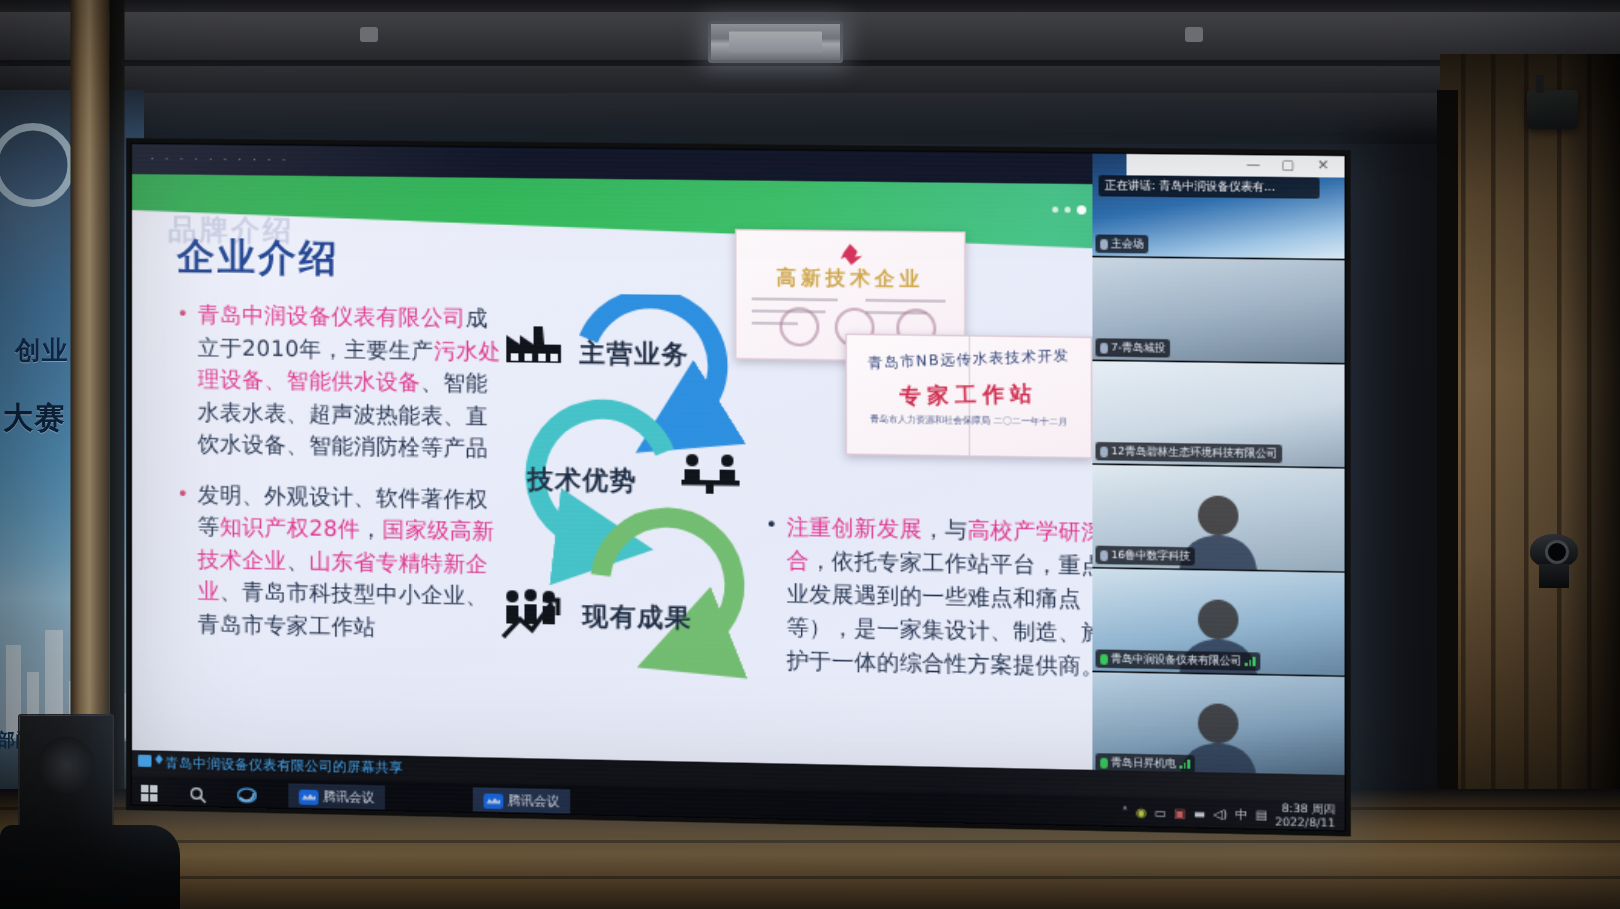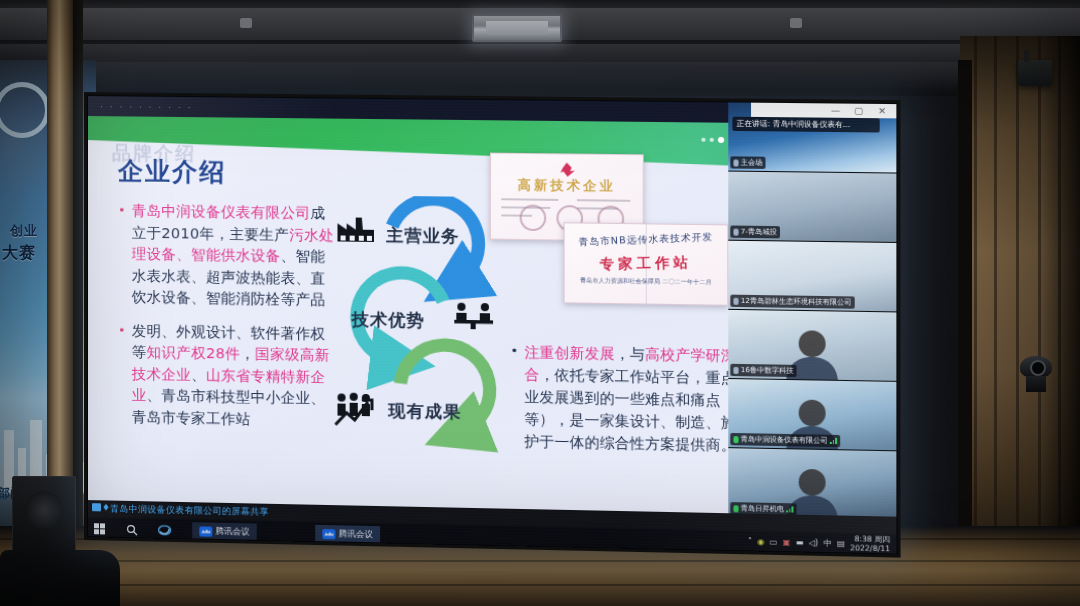--- a/index.html
+++ b/index.html
@@ -22,23 +22,23 @@
     background:linear-gradient(180deg,#cfd3da,#9ea3ad 40%,#dfe3e9 55%,#8b9099);
     box-shadow:0 0 14px 4px rgba(200,215,235,.35);border:2px solid #7b7f88;}
   .ceiling-light .inner{position:absolute;inset:5px 12px;background:linear-gradient(180deg,#eef1f6,#b9bec8);}
   .ceiling-light2{position:absolute;top:18px;width:12px;height:10px;background:#d9dde4;opacity:.55;border-radius:2px;}
 
   .wall-left{position:absolute;left:0;top:60px;width:96px;height:470px;
     background:linear-gradient(180deg,#0e1b2c 0%,#13365e 10%,#2a6ea6 30%,#58a0cf 52%,#7fbbdf 64%,#9ccbe6 72%,#6c93ae 86%,#2d3a46 100%);}
   .wall-left .poster-glow{position:absolute;left:0;top:0;width:96px;height:470px;
     background:radial-gradient(circle at 10% 18%,rgba(255,255,255,.25),transparent 50%);}
   .poster-ring{position:absolute;left:-6px;top:22px;width:46px;height:46px;border:5px solid #cfe6f5;border-radius:50%;opacity:.85;}
-  .poster-txt{position:absolute;left:2px;top:183px;color:#0f2a4c;font-weight:bold;font-size:16px;letter-spacing:1px;
+  .poster-txt{position:absolute;left:2px;top:205px;color:#0f2a4c;font-weight:bold;font-size:20px;letter-spacing:1px;
     text-shadow:0 1px 0 rgba(255,255,255,.5);white-space:nowrap;}
-  .poster-txt.small{top:162px;font-size:13px;left:10px;color:#14335c;}
+  .poster-txt.small{top:162px;font-size:17px;left:10px;color:#14335c;}
   .poster-city{position:absolute;left:0;bottom:36px;width:96px;height:120px;
     background:linear-gradient(180deg,rgba(255,255,255,0),rgba(220,235,245,.55));}
   .poster-b{position:absolute;bottom:38px;background:rgba(255,255,255,.5);}
   .poster-txt2{position:absolute;left:-2px;bottom:28px;color:#12395f;font-weight:bold;font-size:12px;}
 
   .pillar{position:absolute;left:47px;top:0;width:26px;height:606px;
     background:linear-gradient(90deg,#3b2d1d,#8d7351 25%,#b49a73 48%,#7e6647 70%,#3a2d1e);}
   .pillar-edge{position:absolute;left:73px;top:0;width:10px;height:606px;background:linear-gradient(90deg,#10100f,#1d1c1a);}
 
   .wall-right{position:absolute;right:0;top:36px;width:120px;height:540px;

